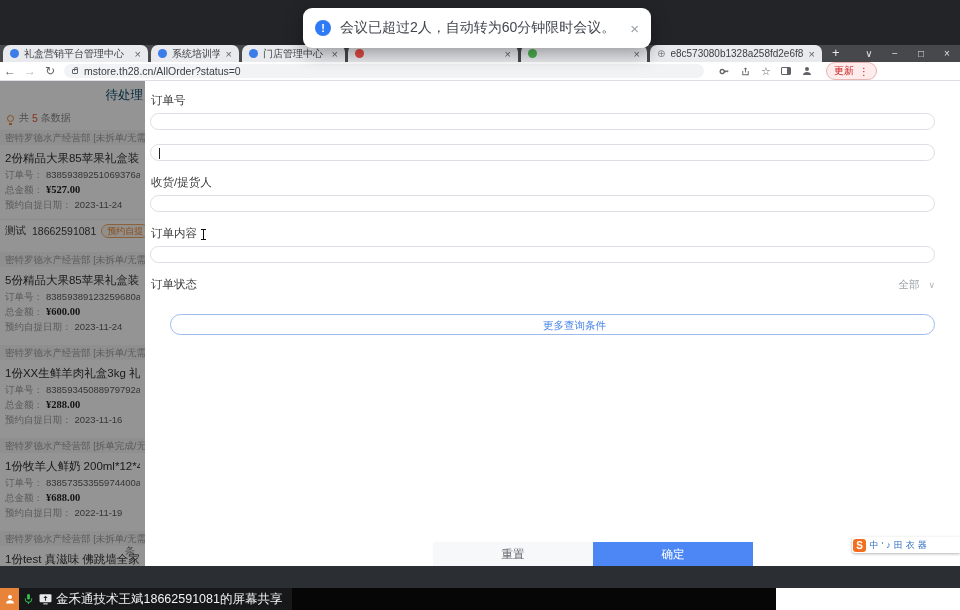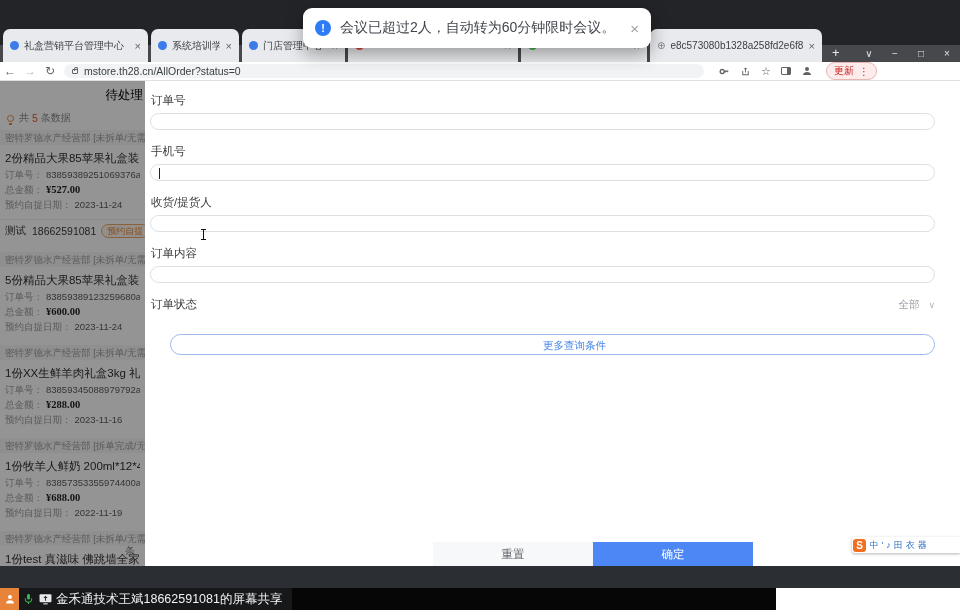--- a/index.html
+++ b/index.html
@@ -15,21 +15,21 @@
            border-radius:9px; box-shadow:0 6px 18px rgba(0,0,0,.35); z-index:60;
            display:flex; align-items:center; padding:0 12px; }
   .toast-icon { width:16px; height:16px; border-radius:50%; background:#2f7bf5; color:#fff;
                 font-size:11px; font-weight:bold; text-align:center; line-height:16px; flex:0 0 16px; }
   .toast-text { font-size:14px; color:#41454c; margin-left:9px; white-space:nowrap; }
   .toast-close { margin-left:auto; color:#9aa0a6; font-size:15px; cursor:pointer; padding-left:6px; }
 
   
   .tabstrip { position:absolute; left:0; top:45px; width:960px; height:17px; background:#46484c;
               display:flex; align-items:flex-end; }
-  .tab { height:33px; background:#e9eaed; border-radius:7px 7px 0 0; display:flex; align-items:center;
+  .tab { height:17px; background:#e9eaed; border-radius:7px 7px 0 0; display:flex; align-items:center;
          padding:0 7px; margin-left:3px; overflow:hidden; }
   .tab .fav { width:9px; height:9px; border-radius:50%; flex:0 0 9px; margin-right:5px; }
   .tab .tlabel { font-size:10px; color:#3c4043; white-space:nowrap; overflow:hidden; flex:1 1 auto; }
   .tab .tclose { font-size:11px; color:#5f6368; margin-left:6px; }
   .tab-globe { font-size:10px; color:#80868b; margin-right:5px; line-height:9px; }
   .newtab { color:#e8eaed; font-size:13px; margin:0 0 2px 10px; }
   .wincontrols { margin-left:auto; display:flex; align-items:center; height:17px; }
   .wincontrols span { color:#e0e1e3; font-size:10px; width:26px; text-align:center; }
 
   
@@ -48,21 +48,21 @@
   .tb-star { font-size:11px; color:#5f6368; margin:0 5px; }
   .tb-panel { width:10px; height:8px; border:1px solid #5f6368; border-radius:1px; margin:0 5px; position:relative; }
   .tb-panel::after { content:""; position:absolute; right:0; top:0; width:3px; height:6px; background:#5f6368; }
   .update-pill { margin-left:8px; border:1px solid #e5b6b2; background:#fdeceb; color:#c5221f;
                  border-radius:10px; font-size:10px; padding:1px 7px; display:flex; align-items:center; }
   .update-pill .kebab { margin-left:5px; color:#c5221f; letter-spacing:0; }
 
   
   .page { position:absolute; left:0; top:81px; width:960px; height:485px; background:#fff; }
   .sidebar { position:absolute; left:0; top:0; width:145px; height:485px; background:#fff; overflow:hidden; }
-  .side-tabbar { padding:6px 2px 0 0; height:24px; text-align:right; font-size:12.5px; color:#000000; }
+  .side-tabbar { padding:6px 2px 0 0; height:24px; text-align:right; font-size:12.5px; color:#0c4a6e; }
   .count-row { margin:6px 0 4px 7px; font-size:10px; color:#8a8a8a; display:flex; align-items:center; }
   .bulb { width:7px; height:7px; border:1.5px solid #e8873a; border-radius:50%; position:relative; margin-right:5px; }
   .bulb::after { content:""; position:absolute; left:1px; top:7px; width:3px; height:2px; background:#e8873a; }
   .count-num { color:#e8552f; margin:0 3px; font-size:10.5px; }
   .store-band { height:15px; line-height:15px; background:#f6f6f6; color:#9c9c9c; font-size:9.5px;
                 padding:0 5px; white-space:nowrap; overflow:hidden; margin-top:7px; }
   .card { padding:0 0 2px 0; }
   .prod { font-size:11.5px; color:#303030; margin:6px 5px 3px 5px; white-space:nowrap; overflow:hidden; }
   .orow { font-size:9.5px; color:#9a9a9a; margin:2px 5px; white-space:nowrap; overflow:hidden; }
   .orow .val { color:#5c5c5c; margin-left:3px; }
@@ -245,21 +245,20 @@
 
       <div class="side-foot">条</div>
       <div class="dim"></div>
     </div>
 
     <div class="drawer">
       <div class="form">
         <div class="flabel">订单号</div>
         <div class="finput"></div>
 
-        <div class="flabel">手机号</div>
         <div class="finput">
           <span class="caret"></span>
         </div>
 
         <div class="flabel">收货/提货人</div>
         <div class="finput"></div>
 
         <div class="flabel">订单内容</div>
         <div class="finput"></div>
 

